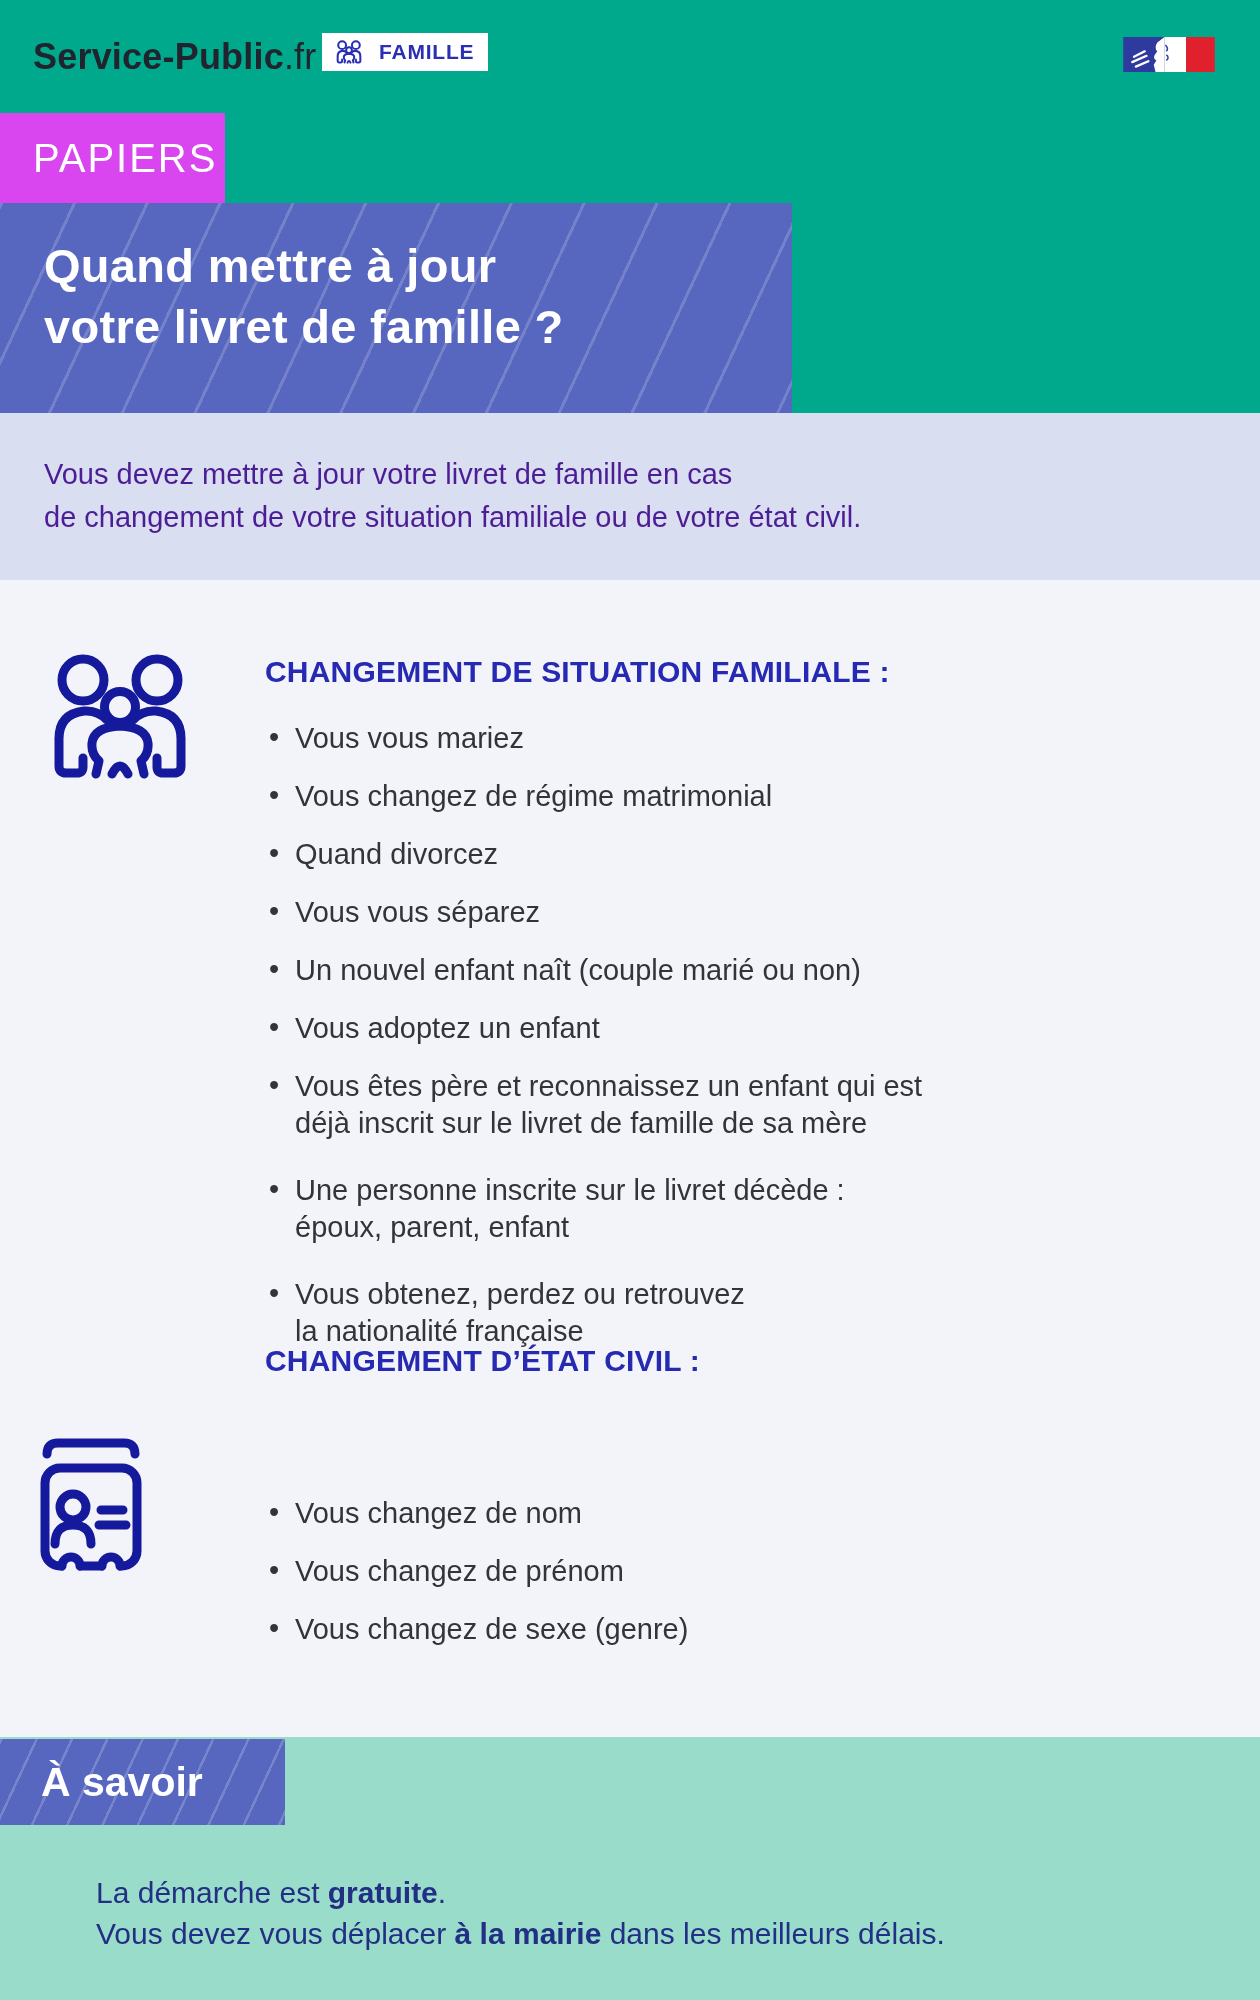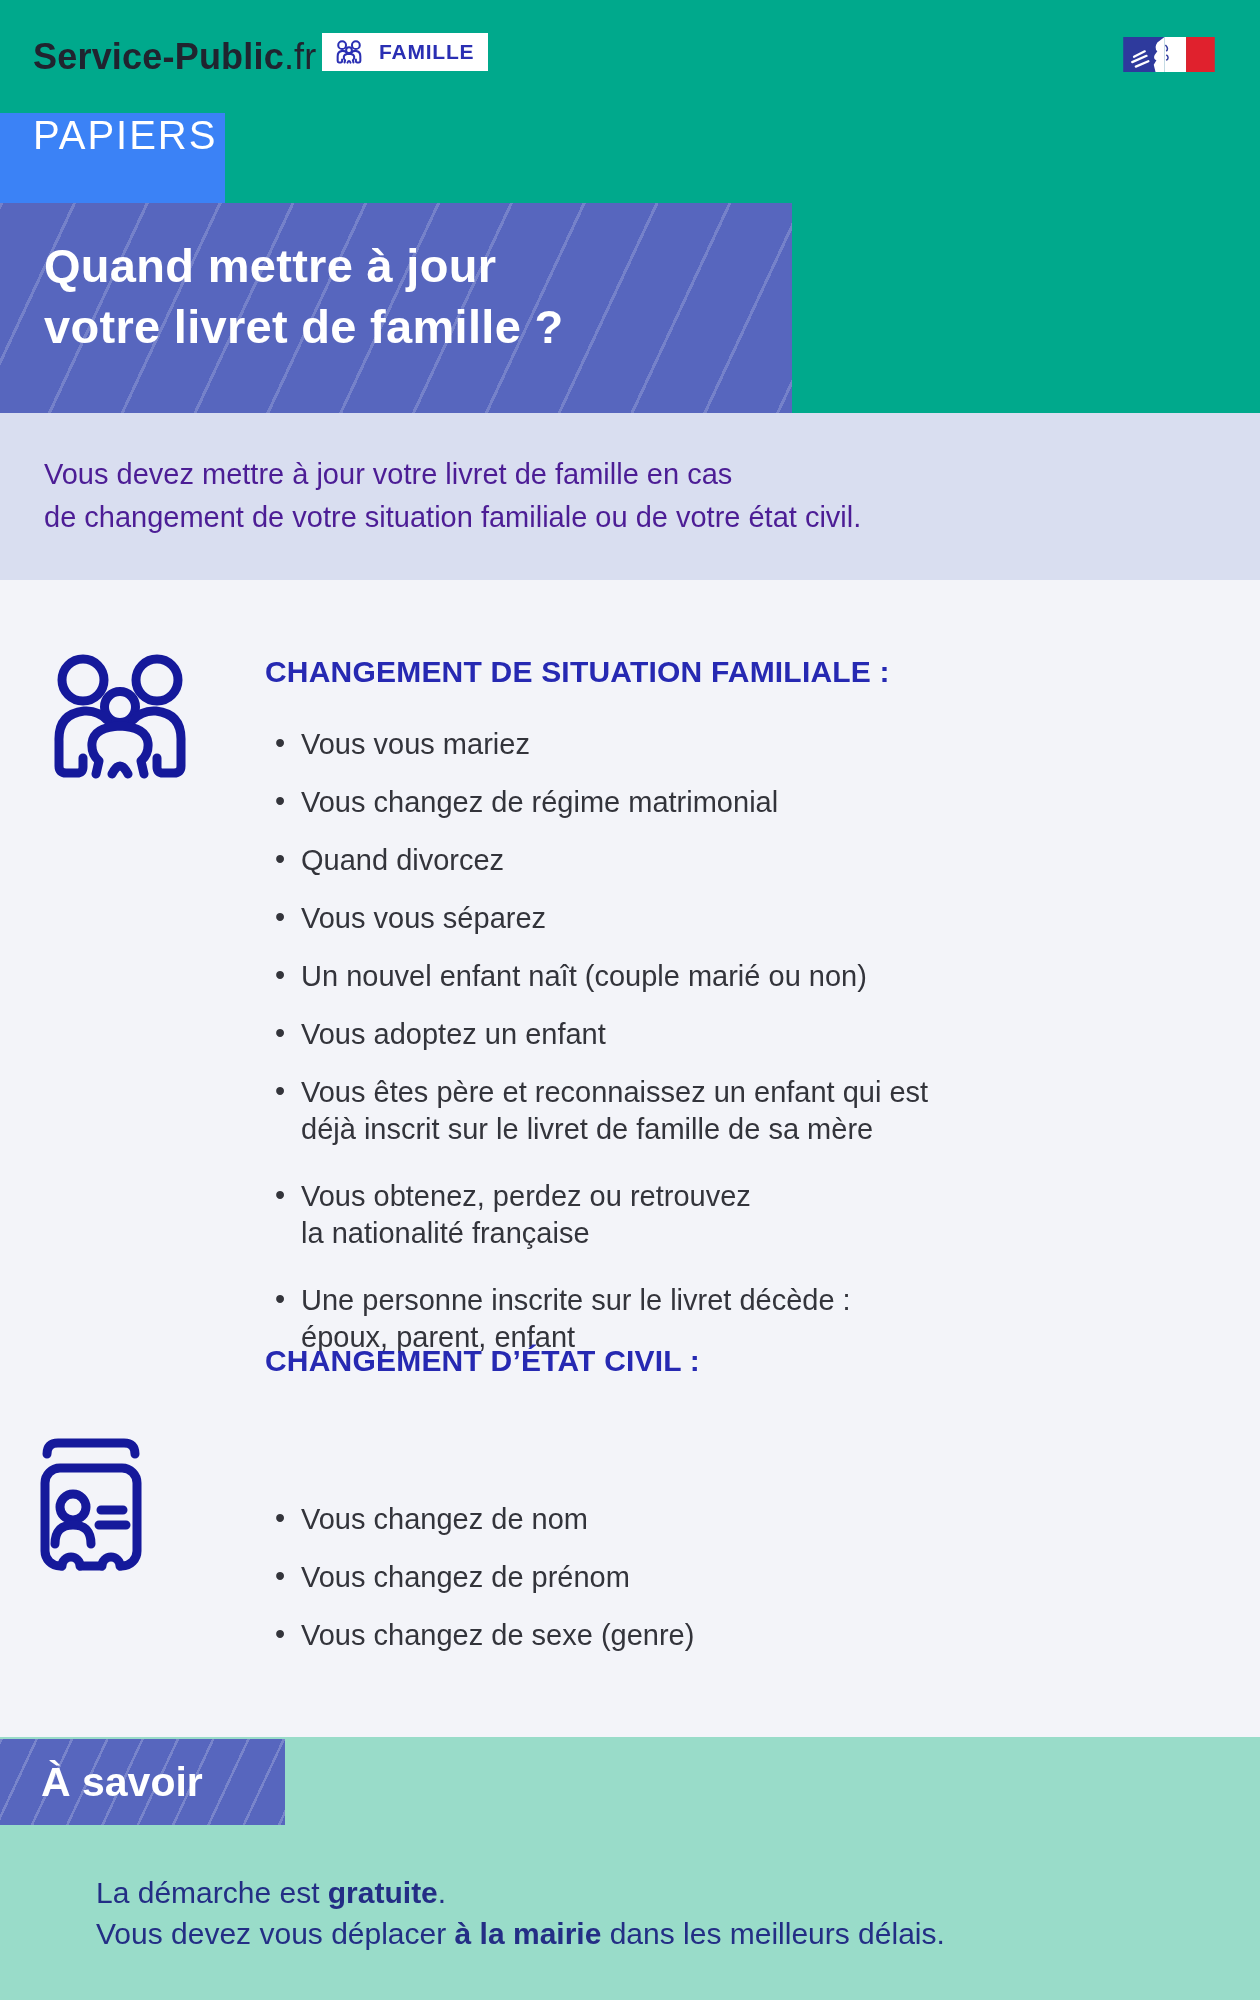--- a/index.html
+++ b/index.html
@@ -13,22 +13,22 @@
   .brand .b{font-weight:700;}
   .brand .s{font-weight:400;}
   .badge{
     position:absolute;left:322px;top:33px;height:38px;background:#FFFFFF;
     display:flex;align-items:center;gap:17px;padding:0 14px;box-sizing:border-box;
   }
   .badge-label{color:#2A2FB3;font-size:21px;font-weight:700;letter-spacing:.8px;}
   .flag{position:absolute;left:1118px;top:37px;}
   
   .papiers{
-    position:absolute;left:0;top:113px;width:225px;height:90px;background:#3b82f6;
-    color:#FFFFFF;display:flex;align-items:flex-start;padding-left:33px;box-sizing:border-box;
+    position:absolute;left:0;top:113px;width:225px;height:90px;background:#d946ef;
+    color:#FFFFFF;display:flex;align-items:center;padding-left:33px;box-sizing:border-box;
     font-size:40px;font-weight:400;letter-spacing:2px;
   }
   .stripes-lg{
     background-color:#5766BE;
     background-image:repeating-linear-gradient(115deg,rgba(255,255,255,.18) 0 3px,transparent 3px 66px);
   }
   .stripes-sm{
     background-color:#5766BE;
     background-image:repeating-linear-gradient(115deg,rgba(255,255,255,.20) 0 2.5px,transparent 2.5px 32px);
   }
@@ -44,21 +44,21 @@
   }
   
   .sec-icon-family{position:absolute;left:50px;top:653px;}
   .sec-icon-id{position:absolute;left:38px;top:1430px;}
   .sec-heading{
     position:absolute;left:265px;margin:0;color:#2629B2;font-size:30px;font-weight:700;letter-spacing:.2px;
   }
   #h-sec1{top:655px;}
   #h-sec2{top:1344px;}
   ul.blist{
-    position:absolute;margin:10px;padding:0;list-style:none;
+    position:absolute;margin:4px;padding:0;list-style:none;
     font-size:29px;line-height:37px;color:#33343B;width:800px;
   }
   .blist li{position:relative;padding-left:28px;margin-bottom:21px;}
   .blist li.multi{margin-top:14px;margin-bottom:30px;}
   .blist li::before{content:"\2022";position:absolute;left:2px;top:-1px;color:#33343B;}
   #list1{left:263px;top:716px;}
   #list2{left:263px;top:1491px;}
   
   .footer-bg{position:absolute;left:0;top:1737px;width:1260px;height:263px;background:#99DCC9;}
   .asavoir{
@@ -152,26 +152,26 @@
         <div>Un nouvel enfant naît (couple marié ou non)</div>
       </li>
       <li>
         <div>Vous adoptez un enfant</div>
       </li>
       <li class="multi">
         <div>Vous êtes père et reconnaissez un enfant qui est</div>
         <div>déjà inscrit sur le livret de famille de sa mère</div>
       </li>
       <li class="multi">
+        <div>Une personne inscrite sur le livret décède :</div>
+        <div>époux, parent, enfant</div>
+      </li>
+      <li class="multi">
         <div>Vous obtenez, perdez ou retrouvez</div>
         <div>la nationalité française</div>
-      </li>
-      <li class="multi">
-        <div>Une personne inscrite sur le livret décède :</div>
-        <div>époux, parent, enfant</div>
       </li>
     </ul>
 
   <div class="sec-icon-id">
     <svg width="106" height="144" viewBox="0 0 106 144" fill="none" stroke="#15199B" stroke-width="9" stroke-linecap="round" stroke-linejoin="round">
       <path d="M9 24 Q9 13 20 13 L86 13 Q97 13 97 24"></path>
       <rect x="7" y="38" width="92" height="98" rx="15"></rect>
       <circle cx="35" cy="77" r="13"></circle>
       <path d="M17 114 Q17 95 35 95 Q53 95 53 114"></path>
       <path d="M63 80 L85 80 M61 95 L88 95"></path>

